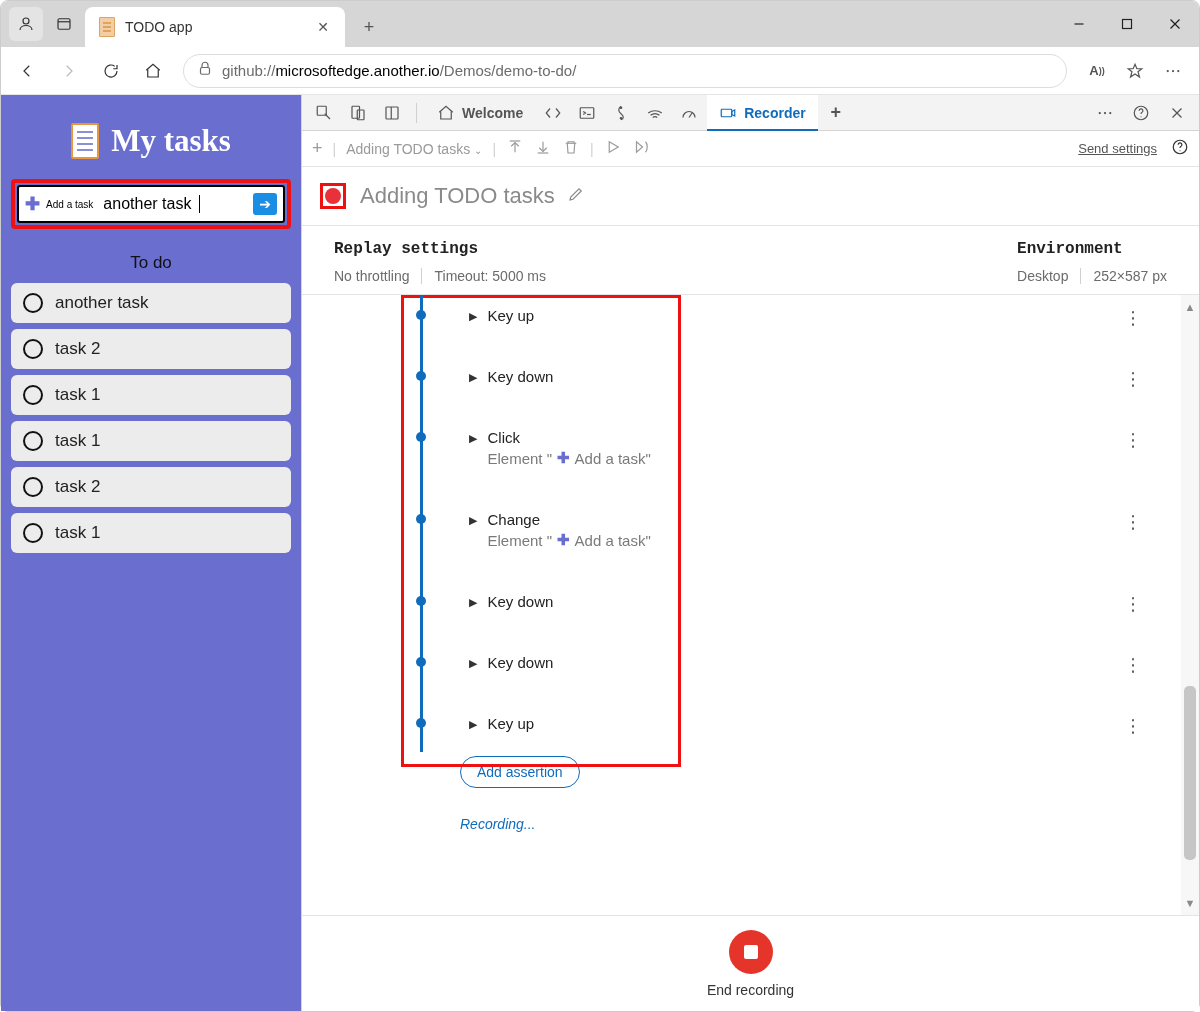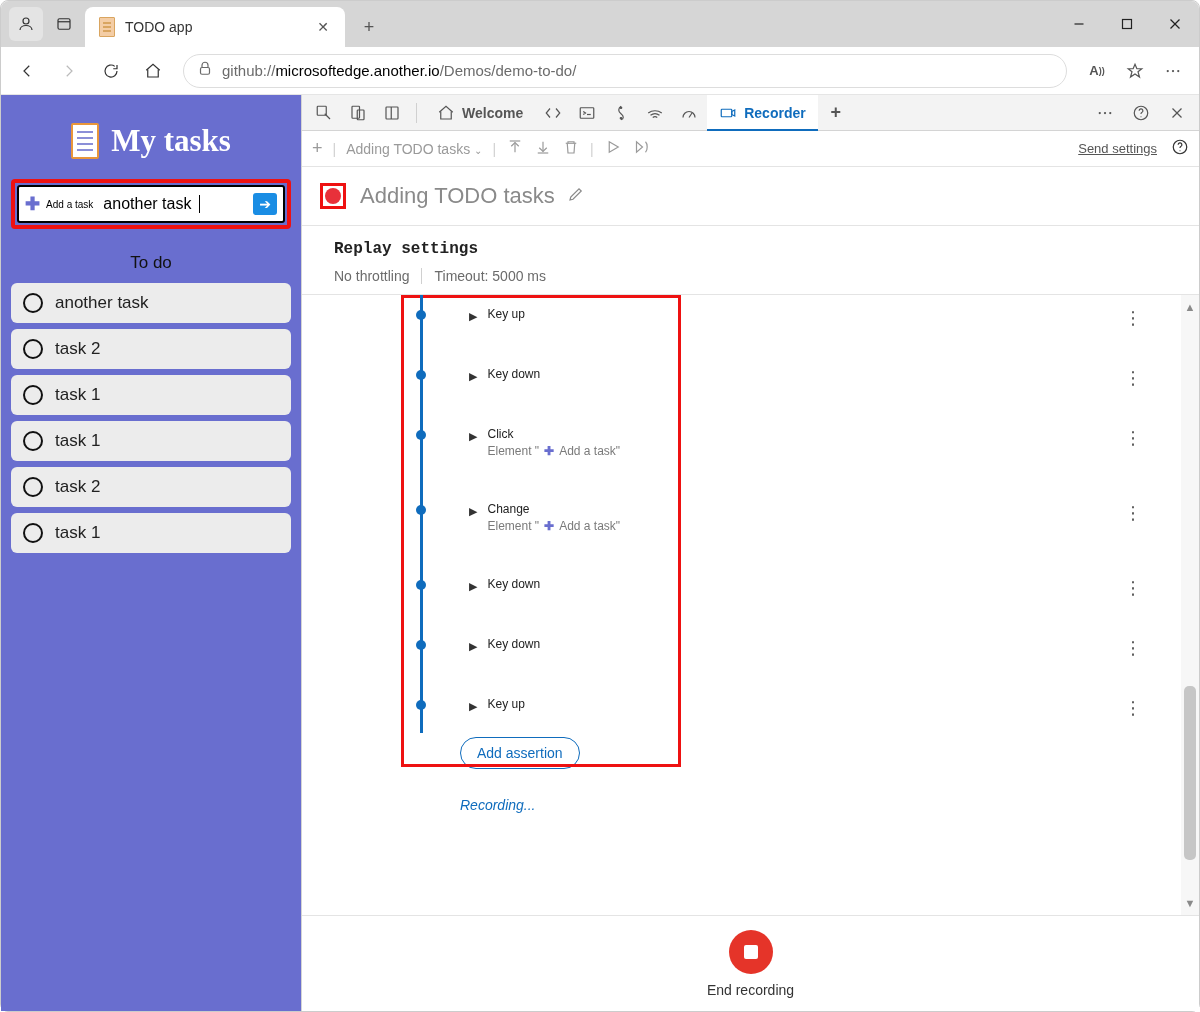--- a/index.html
+++ b/index.html
@@ -75,21 +75,21 @@
   .dt-settings .vsep { width: 1px; height: 16px; background: #d0d0d0; }
   .dt-settings .right { margin-left: auto; }
 
   .dt-steps-wrap { flex: 1; display: flex; min-height: 0; }
   .dt-steps { flex: 1; overflow: auto; padding: 0 0 20px 0; position: relative; }
   .steps-highlight-box { position: absolute; border: 3px solid #e11; pointer-events: none; }
   .timeline { margin-left: 118px; border-left: 3px solid #0f6cbd; position: relative; padding-top: 12px; }
   .step { position: relative; padding: 0 0 44px 46px; display: flex; align-items: flex-start; }
   .step::before { content: ""; position: absolute; left: -7px; top: 3px; width: 10px; height: 10px; background: #0f6cbd; border-radius: 50%; }
   .step .chev { margin-right: 10px; color: #333; font-size: 11px; margin-top: 3px; }
-  .step .body { display: flex; flex-direction: column; gap: 3px; font-size: 12px; color: #222; }
+  .step .body { display: flex; flex-direction: column; gap: 3px; font-size: 15px; color: #222; }
   .step .sub { color: #7a7a7a; display: flex; align-items: center; gap: 5px; }
   .step .sub .plus { color: #696ecf; font-weight: bold; }
   .step .kebab { position: absolute; right: 38px; top: 0; color: #555; cursor: pointer; font-size: 18px; letter-spacing: 1px; }
   .add-assert { margin: 4px 0 0 158px; }
   .add-assert button { border: 1px solid #0f6cbd; color: #0f6cbd; background: #fff; border-radius: 16px; padding: 7px 16px; font-size: 14px; cursor: pointer; }
   .recording-label { margin: 28px 0 0 158px; color: #0f6cbd; font-style: italic; font-size: 14px; }
 
   .dt-scrollbar { width: 18px; background: #f7f7f7; display: flex; flex-direction: column; align-items: center; padding: 4px 0; }
   .dt-scrollbar .arrow { color: #8a8a8a; font-size: 11px; cursor: pointer; padding: 2px; }
   .dt-scrollbar .track { flex: 1; width: 100%; position: relative; }
@@ -385,20 +385,28 @@
 
       <div class="dt-settings">
         <div class="col">
           <h3>Replay settings</h3>
           <div class="row">
             <span>No throttling</span>
             <span class="vsep"></span>
             <span>Timeout: 5000 ms</span>
           </div>
         </div>
+        <div class="col right">
+          <h3>Environment</h3>
+          <div class="row">
+            <span>Desktop</span>
+            <span class="vsep"></span>
+            <span>252×587 px</span>
+          </div>
+        </div>
       </div>
 
       <div class="dt-steps-wrap">
         <div class="dt-steps">
           <div class="steps-highlight-box" style="left:99px; top:0px; width:280px; height:472px;"></div>
           <div class="timeline">
 
             <div class="step">
               <span class="chev">▶</span>
               <div class="body">

